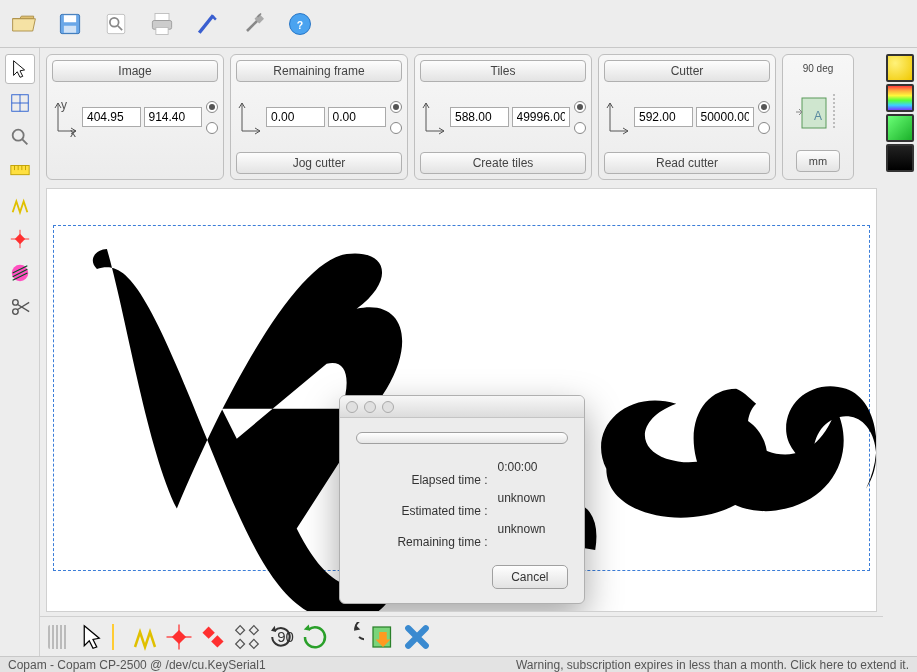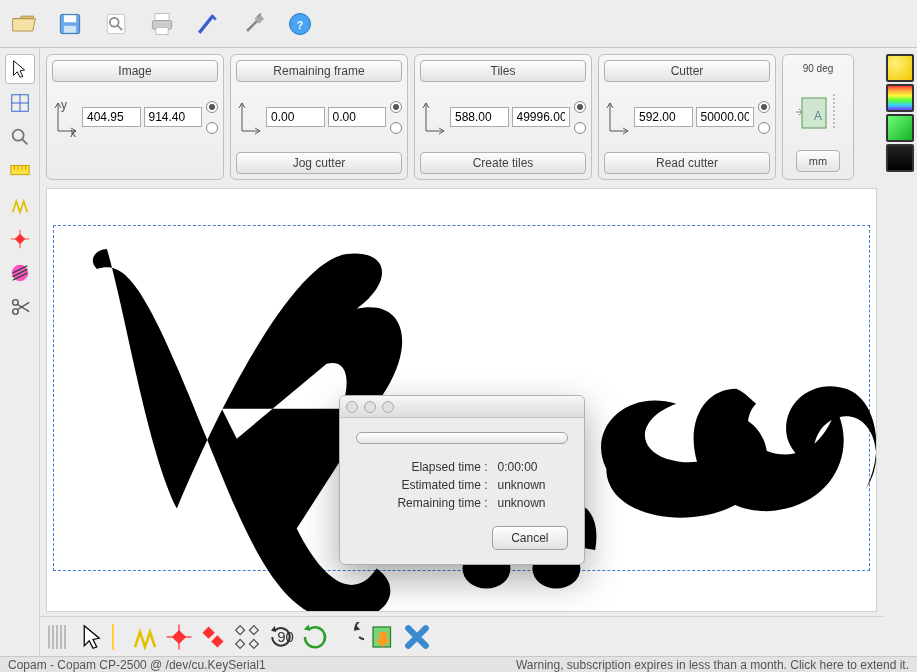--- a/index.html
+++ b/index.html
@@ -56,21 +56,21 @@
 
 .status { height: 16px; display: flex; justify-content: space-between; align-items: center; padding: 0 8px; background: #e3e3e3; border-top: 1px solid #c8c8c8; font-size: 11px; color: #555; }
 
 .overlay { position: absolute; inset: 0; display: flex; align-items: flex-start; justify-content: center; pointer-events: none; }
 .dialog { margin-top: 206px; width: 246px; background: #ececec; border: 1px solid #b0b0b0; border-radius: 6px; box-shadow: 0 14px 36px rgba(0,0,0,0.35); pointer-events: auto; overflow: hidden; }
 .dlg-title { height: 22px; background: linear-gradient(#f7f7f7,#dcdcdc); display: flex; align-items: center; padding: 0 6px; gap: 6px; border-bottom: 1px solid #c4c4c4; }
 .dlg-dot { width: 12px; height: 12px; border-radius: 50%; border: 1px solid #aaa; background: #e0e0e0; }
 .dlg-body { padding: 14px 16px; }
 .progress { width: 100%; height: 12px; border: 1px solid #a0a0a0; border-radius: 10px; background: linear-gradient(#fff,#e6e6e6); margin-bottom: 16px; }
 .dlg-row { display: flex; justify-content: flex-end; gap: 10px; margin: 4px 0; }
-.dlg-row .lbl { color: #333; text-align: right; }
+.dlg-row .lbl { color: #333; text-align: right; margin-top: 13px; }
 .dlg-row .val { width: 70px; color: #333; text-align: left; }
 .dlg-btn-row { display: flex; justify-content: flex-end; margin-top: 16px; }
 .dlg-btn { padding: 4px 18px; border: 1px solid #a0a0a0; border-radius: 5px; background: linear-gradient(#fefefe,#e2e2e2); font-size: 12px; color: #333; }
 </style>
 </head>
 <body>
 
 <div class="toolbar-top">
   <div class="tb-btn">
       <svg viewBox="0 0 32 32">

